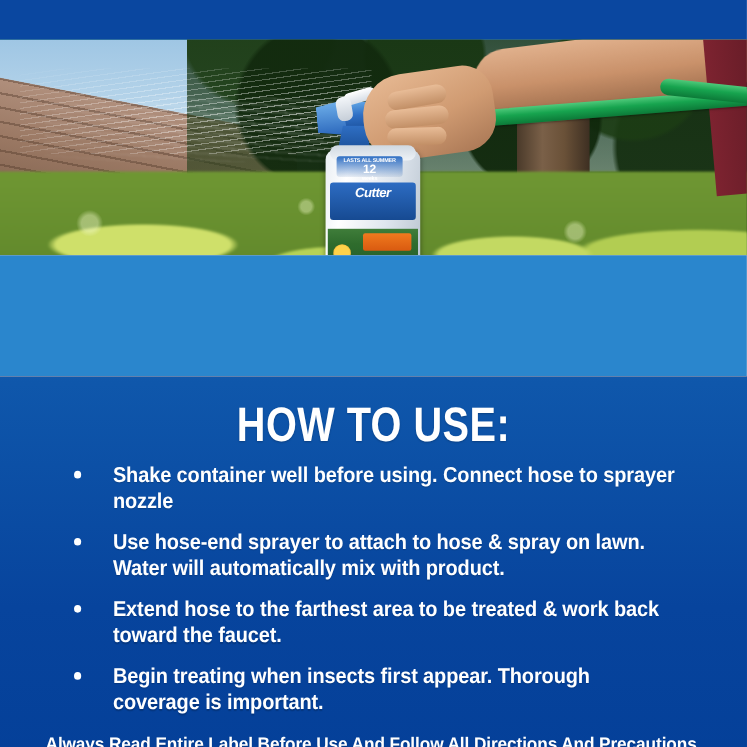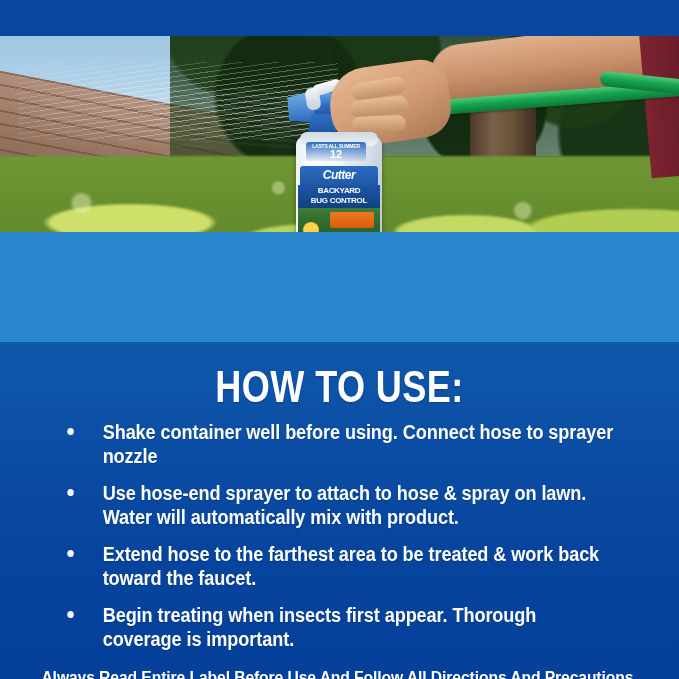--- a/index.html
+++ b/index.html
@@ -229,24 +229,20 @@
 
     <div class="ph" id="bottle"></div>
     <div class="ph" id="bottle-shoulder"></div>
     <div class="ph" id="b-badge"></div>
     <div class="ph" id="b-badge-in">
       <span>LASTS ALL SUMMER</span>
       <b style="font-size:11px;display:block;line-height:11px;">12</b>
       <span>weeks</span>
     </div>
     <div class="ph" id="b-brand">Cutter</div>
-    <div class="ph" id="b-name">
-      <div>BACKYARD</div>
-      <div>BUG CONTROL</div>
-    </div>
     <div class="ph" id="b-art"></div>
     <div class="ph" id="b-art-orange"></div>
     <div class="ph" id="b-seal"></div>
     <div class="ph" id="b-bottom"></div>
   </div>
 
   <div id="arc-wrap">
     <div id="arc-orange"></div>
     <div id="arc-white"></div>
     <div id="arc-blue"></div>

